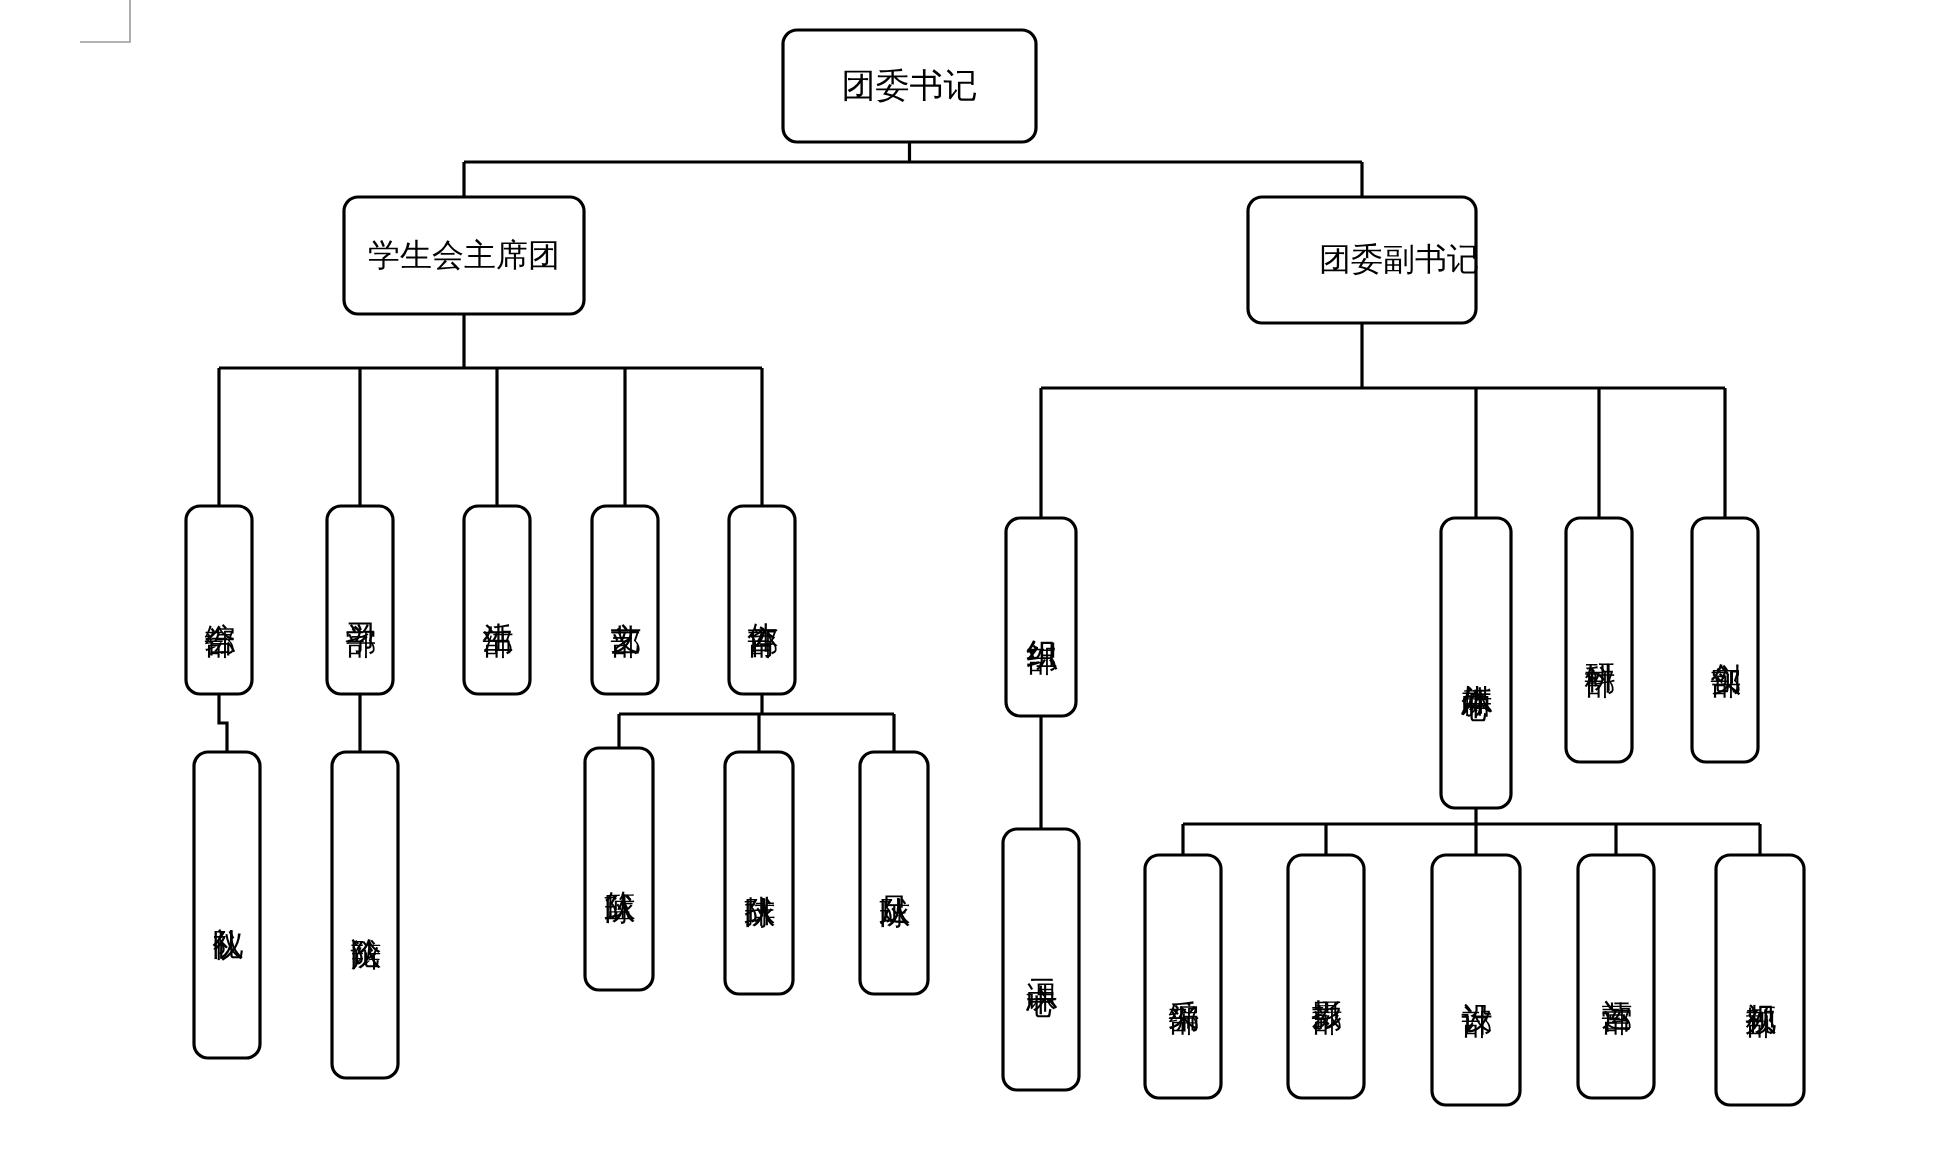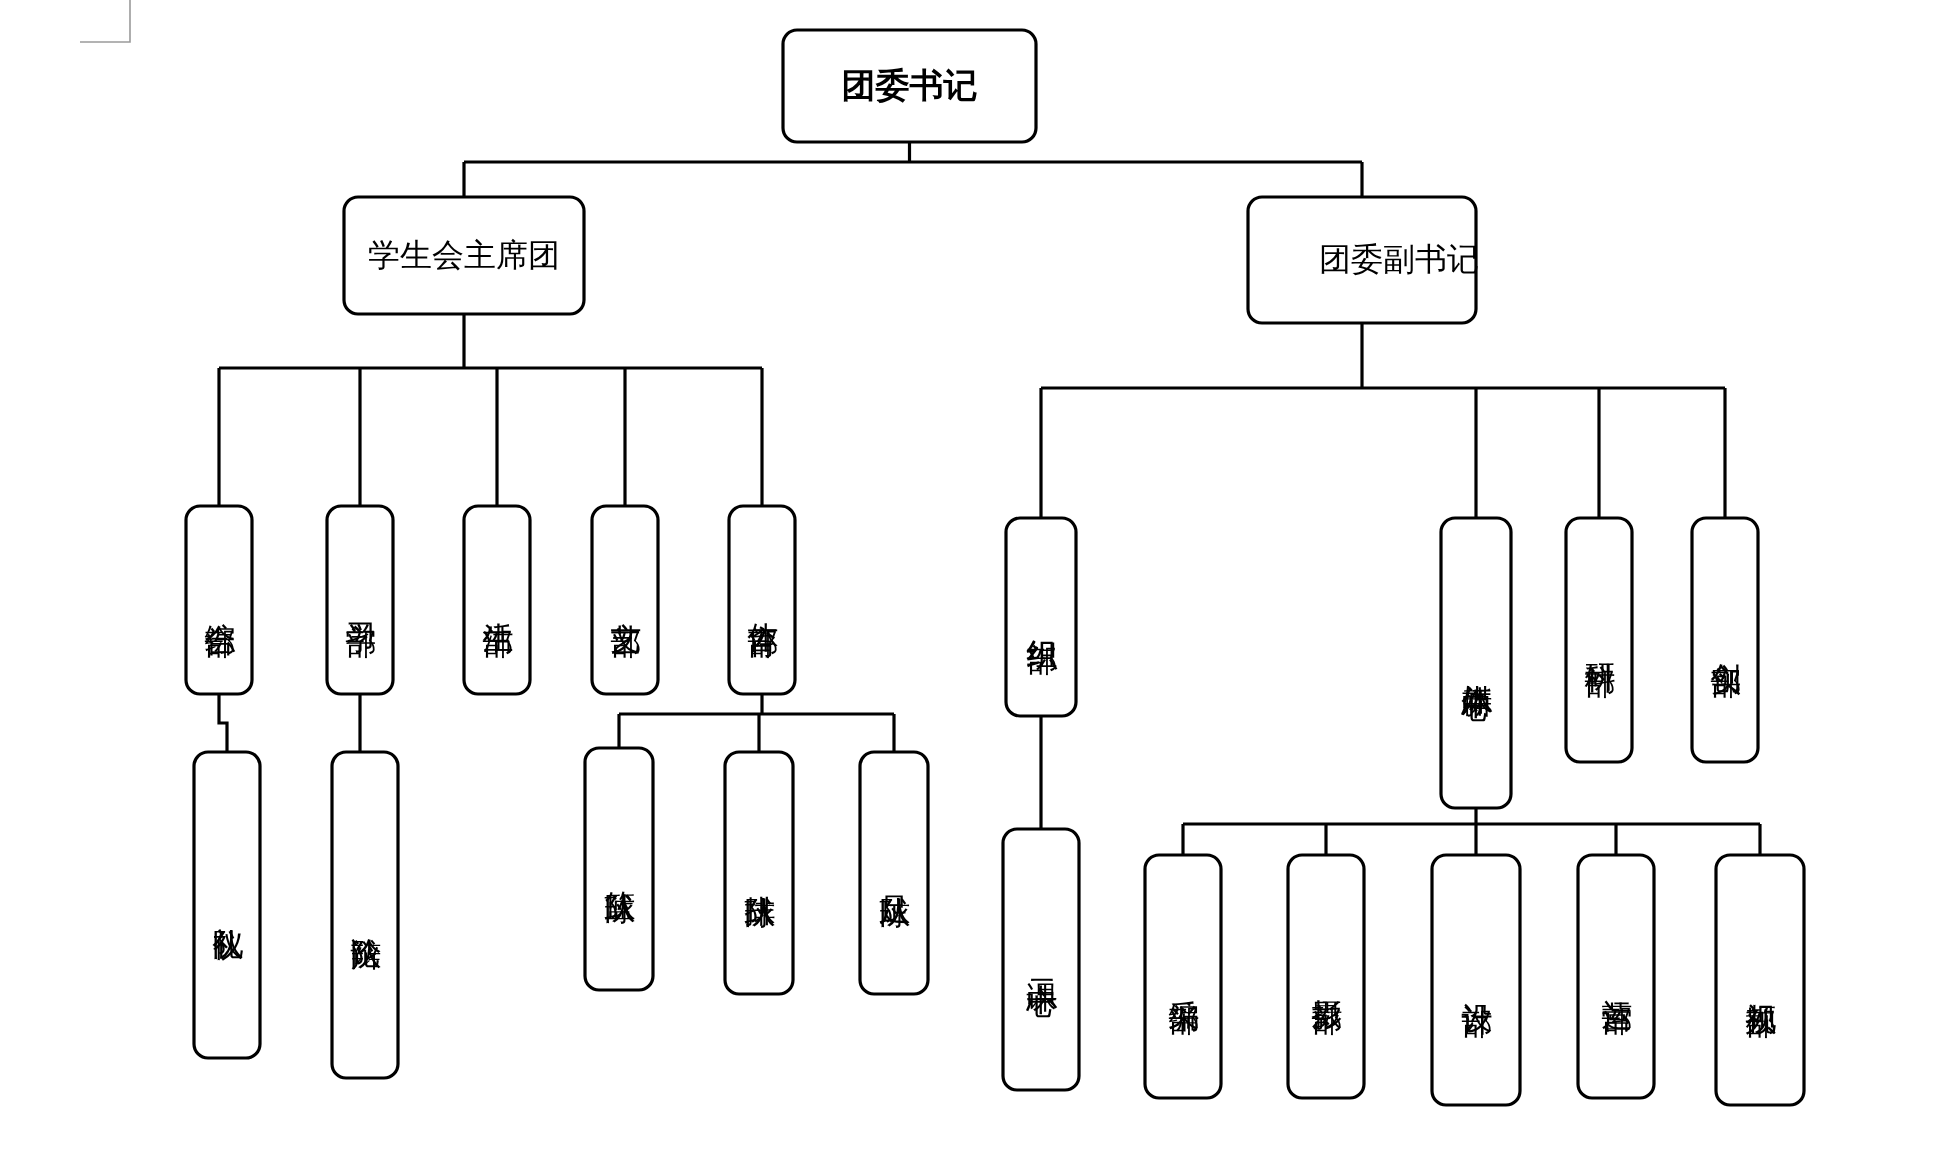--- a/index.html
+++ b/index.html
@@ -54,21 +54,21 @@
   }
   .node-label.vertical {
     writing-mode: vertical-rl;
     text-orientation: upright;
     letter-spacing: 0.04em;
   }
   .node-label.horizontal {
     writing-mode: horizontal-tb;
   }
   .node-label.bold {
-    font-weight: bold;
+    font-weight: normal;
   }
 </style>
 </head>
 <body>
 
 <div id="canvas">
 
   <svg id="chart-svg" viewBox="0 0 1948 1170">
 
     <path class="margin-mark" d="M 130 0 L 130 42 L 80 42"></path>

